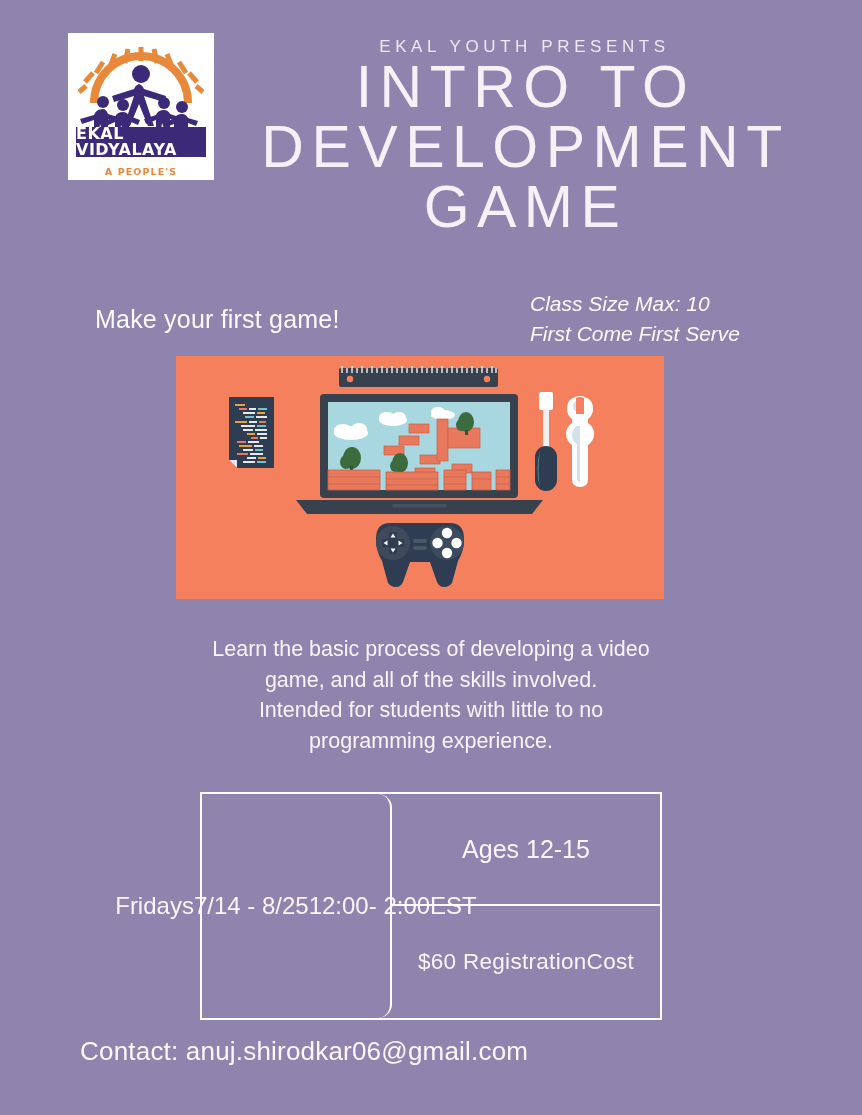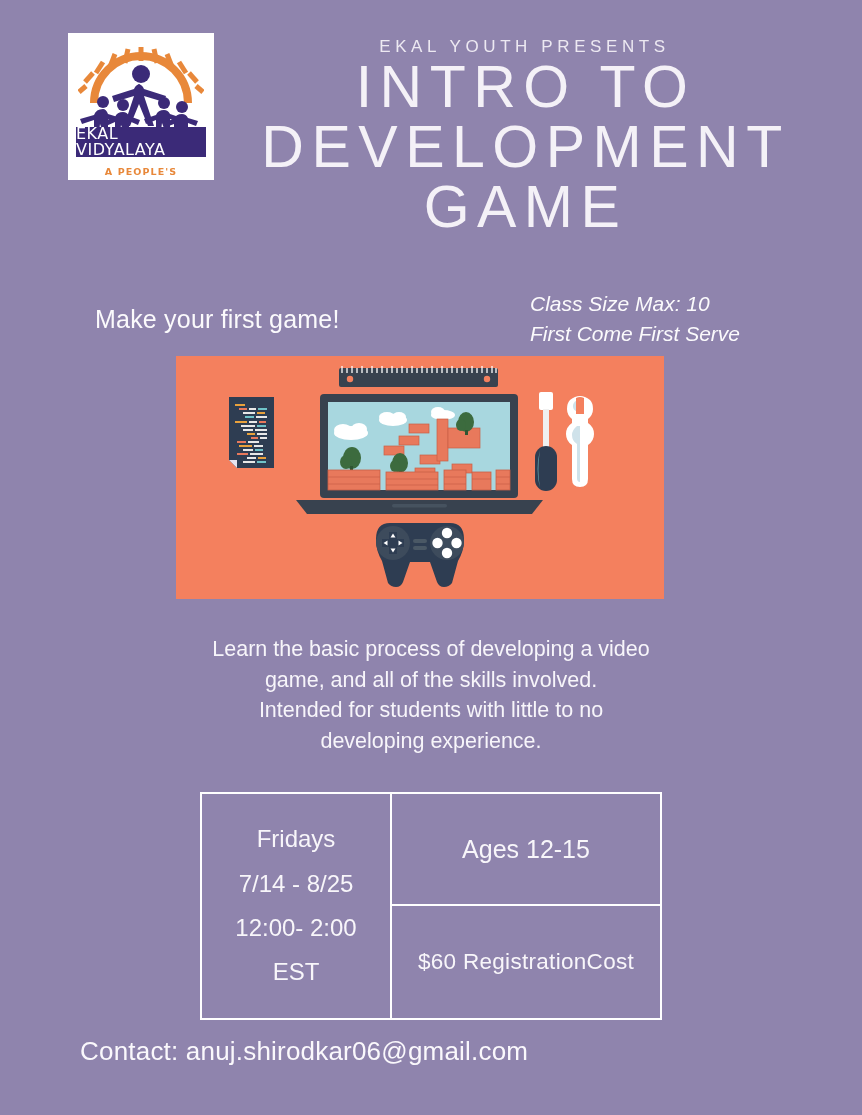--- a/index.html
+++ b/index.html
@@ -24,21 +24,21 @@
   .logo-inner { position:relative; width:100%; height:100%; }
   .logo-sun { position:absolute; left:50%; top:12px; transform:translateX(-50%); }
   .logo-people { position:absolute; left:50%; top:30px; transform:translateX(-50%); }
   .logo-banner {
     position:absolute; left:8px; right:8px; top:94px; height:30px;
     background:#3B2A78;
     display:flex; align-items:center; justify-content:center;
   }
   .logo-banner span {
     font-family:"DejaVu Sans", sans-serif;
-    font-size:16px; font-weight:normal; color:#ffffff;
+    font-size:16px; font-weight:bold; color:#ffffff;
     letter-spacing:.5px; line-height:1;
   }
   .logo-tag {
     position:absolute; left:0; right:0; top:128px;
     text-align:center;
   }
   .logo-tag span {
     font-family:"DejaVu Sans", sans-serif;
     font-size:9.5px; font-weight:bold; color:#E8883A;
     letter-spacing:1.1px;
@@ -97,24 +97,25 @@
 
   
   .info-table {
     position:absolute; left:200px; top:792px;
     width:462px; height:228px;
     border:2px solid #ffffff;
     display:flex;
   }
   .cell-left {
     width:190px; border-right:2px solid #ffffff;
-    display:flex; flex-direction:column;
+    display:flex; flex-direction:row;
     align-items:center; justify-content:center;
     font-size:24px; font-weight:300; line-height:1.85;
     color:#F8F6FA;
+    border-radius:14px;
   }
   .cell-left .ln { display:block; text-align:center; white-space:nowrap; }
   .col-right { flex:1; display:flex; flex-direction:column; }
   .cell-ages {
     height:112px; border-bottom:2px solid #ffffff;
     display:flex; align-items:center; justify-content:center;
     font-size:25px; font-weight:300; color:#F8F6FA;
   }
   .cell-cost {
     flex:1; display:flex; flex-direction:row;
@@ -383,21 +384,21 @@
       <rect x="53" y="20" width="14" height="4" rx="2"></rect>
       <rect x="53" y="27" width="14" height="4" rx="2"></rect>
     </g>
   </svg>
 </div>
 
 <div class="desc">
   <span class="ln">Learn the basic process of developing a video</span>
   <span class="ln">game, and all of the skills involved.</span>
   <span class="ln">Intended for students with little to no</span>
-  <span class="ln">developing experience.</span>
+  <span class="ln">programming experience.</span>
 </div>
 
 <div class="info-table">
   <div class="cell-left">
     <span class="ln">Fridays</span>
     <span class="ln">7/14 - 8/25</span>
     <span class="ln">12:00- 2:00</span>
     <span class="ln">EST</span>
   </div>
   <div class="col-right">

